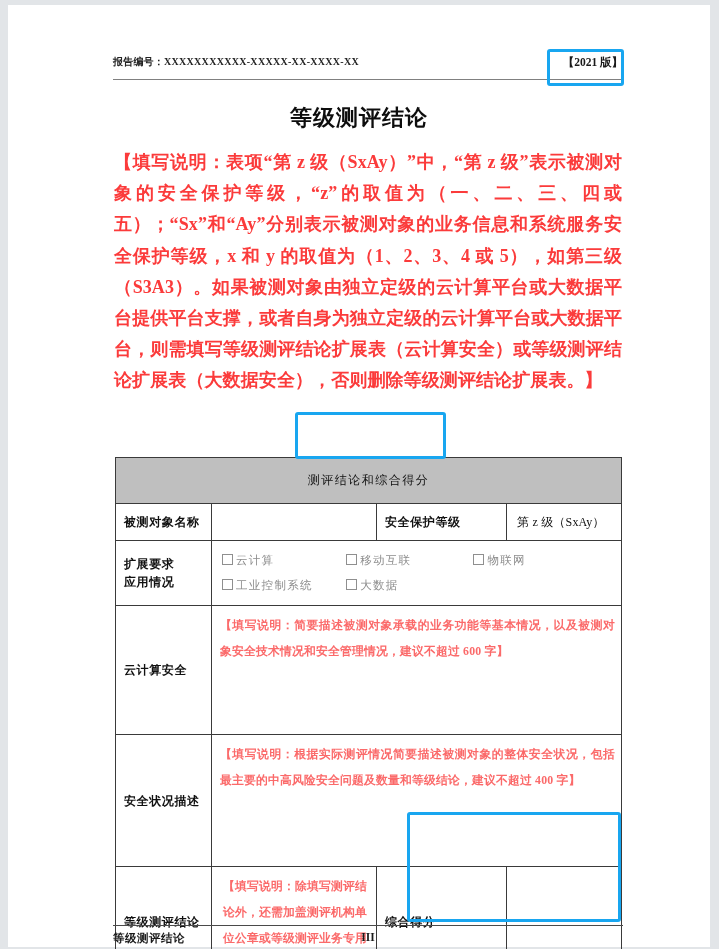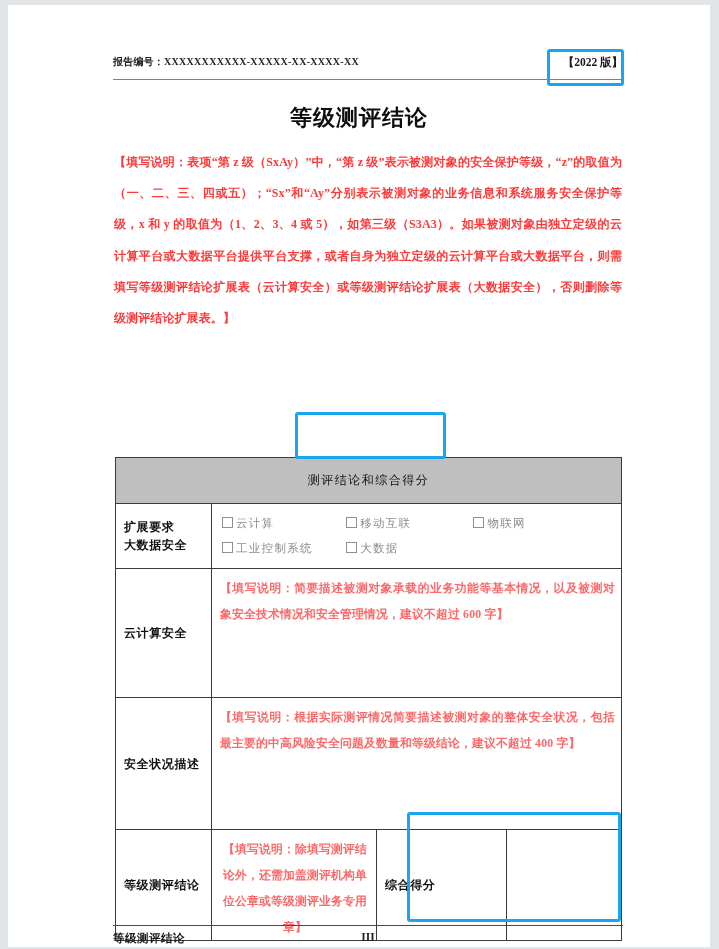--- a/index.html
+++ b/index.html
@@ -72,21 +72,21 @@
     letter-spacing: 1px;
   }
 
   
   #instructions {
     position: absolute;
     left: 106px;
     top: 142px;
     width: 508px;
     color: #fb3b3b;
-    font-size: 12px;
+    font-size: 18px;
     line-height: 31.2px;
     text-align: justify;
     text-justify: inter-ideograph;
     font-weight: bold;
     letter-spacing: .1px;
   }
 
   
   #main-table {
     position: absolute;
@@ -206,44 +206,50 @@
 </style>
 </head>
 <body>
 
 <div id="page">
 
   <div id="doc-header">
     <div class="hdr-left">
       <span>报告编号：</span><span class="num">XXXXXXXXXXX-XXXXX-XX-XXXX-XX</span>
     </div>
-    <div class="hdr-right">【2022 版】</div>
+    <div class="hdr-right">【2021 版】</div>
   </div>
 
   <div id="doc-title">等级测评结论</div>
 
   <div id="instructions">【填写说明：表项“第 z 级（SxAy）”中，“第 z 级”表示被测对象的安全保护等级，“z”的取值为（一、二、三、四或五）；“Sx”和“Ay”分别表示被测对象的业务信息和系统服务安全保护等级，x 和 y 的取值为（1、2、3、4 或 5），如第三级（S3A3）。如果被测对象由独立定级的云计算平台或大数据平台提供平台支撑，或者自身为独立定级的云计算平台或大数据平台，则需填写等级测评结论扩展表（云计算安全）或等级测评结论扩展表（大数据安全），否则删除等级测评结论扩展表。】</div>
 
   <table id="main-table">
     <colgroup>
       <col style="width:96px">
       <col style="width:165px">
       <col style="width:130px">
       <col style="width:115px">
     </colgroup>
     <tbody>
       <tr class="hdr-row">
         <td colspan="4">测评结论和综合得分</td>
       </tr>
 
+      <tr style="height:37px">
+        <td class="lbl">被测对象名称</td>
+        <td class="val"></td>
+        <td class="lbl">安全保护等级</td>
+        <td class="val ghost">第 z 级（SxAy）</td>
+      </tr>
 
       <tr style="height:58px">
         <td class="lbl">
           <div>扩展要求</div>
-          <div>大数据安全</div>
+          <div>应用情况</div>
         </td>
         <td colspan="3">
           <div class="cb-wrap">
             <div class="cb-row">
               <span class="cb-item" style="width:120px"><span class="cb-box"></span><span>云计算</span></span>
               <span class="cb-item" style="width:123px"><span class="cb-box"></span><span>移动互联</span></span>
               <span class="cb-item"><span class="cb-box"></span><span>物联网</span></span>
             </div>
             <div class="cb-row">
               <span class="cb-item" style="width:120px"><span class="cb-box"></span><span>工业控制系统</span></span>

